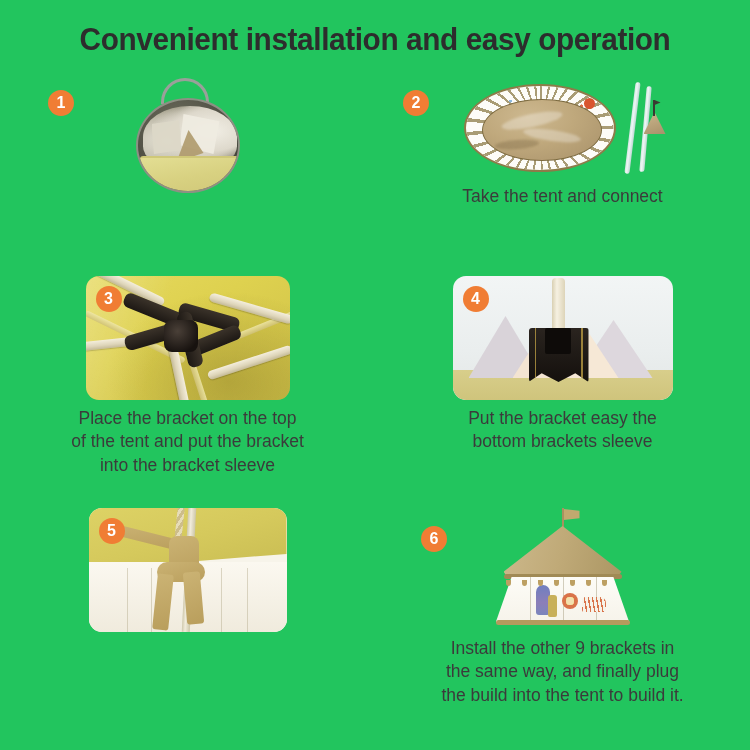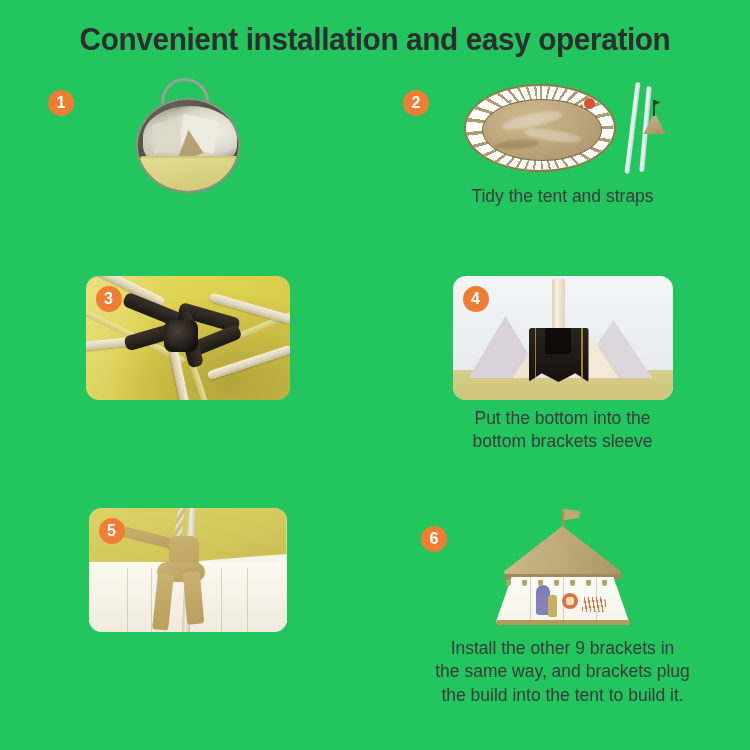--- a/index.html
+++ b/index.html
@@ -392,21 +392,21 @@
               <div class="fold fold-c"></div>
             </div>
             <div class="tent-badge-dot"></div>
           </div>
           <div class="pole pole-1"></div>
           <div class="pole pole-2"></div>
           <div class="flag-pc"></div>
           <div class="flag-stick"></div>
         </div>
         <div class="caption">
-          <span class="ln">Tidy the tent and straps</span>
+          <span class="ln">Take the tent and connect</span>
         </div>
       </div>
     </div>
 
     <div class="row row-2">
 
       <div class="cell left">
         <div class="media s3">
           <div class="badge inside">3</div>
           <div class="s3-shade"></div>
@@ -418,36 +418,41 @@
           <div class="rod rod-3"></div>
           <div class="rod rod-4"></div>
           <div class="rod rod-5"></div>
           <div class="hub-arm hub-a1"></div>
           <div class="hub-arm hub-a2"></div>
           <div class="hub-arm hub-a3"></div>
           <div class="hub-arm hub-a4"></div>
           <div class="hub-arm hub-a5"></div>
           <div class="hub-core"></div>
         </div>
+        <div class="caption">
+          <span class="ln">Place the bracket on the top</span>
+          <span class="ln">of the tent and put the bracket</span>
+          <span class="ln">into the bracket sleeve</span>
+        </div>
       </div>
 
       <div class="cell right">
         <div class="media s4">
           <div class="badge inside">4</div>
           <div class="s4-floor"></div>
           <div class="s4-tri tri-a"></div>
           <div class="s4-tri tri-b"></div>
           <div class="s4-tri tri-c"></div>
           <div class="s4-tri tri-d"></div>
           <div class="s4-pole"></div>
           <div class="s4-sleeve"></div>
           <div class="s4-sleeve-mouth"></div>
         </div>
         <div class="caption">
-          <span class="ln">Put the bottom into the</span>
+          <span class="ln">Put the bracket easy the</span>
           <span class="ln">bottom brackets sleeve</span>
         </div>
       </div>
     </div>
 
     <div class="row row-3">
 
       <div class="cell left">
         <div class="media s5">
           <div class="badge inside">5</div>
@@ -489,20 +494,20 @@
           <div class="t6-tassel" style="left:44px;"></div>
           <div class="t6-tassel" style="left:60px;"></div>
           <div class="t6-tassel" style="left:76px;"></div>
           <div class="t6-tassel" style="left:92px;"></div>
           <div class="t6-tassel" style="left:108px;"></div>
           <div class="t6-tassel" style="left:124px;"></div>
           <div class="t6-base"></div>
         </div>
         <div class="caption">
           <span class="ln">Install the other 9 brackets in</span>
-          <span class="ln">the same way, and brackets plug</span>
+          <span class="ln">the same way, and finally plug</span>
           <span class="ln">the build into the tent to build it.</span>
         </div>
       </div>
     </div>
 
   </div>
 </div>
 
 </body></html>

